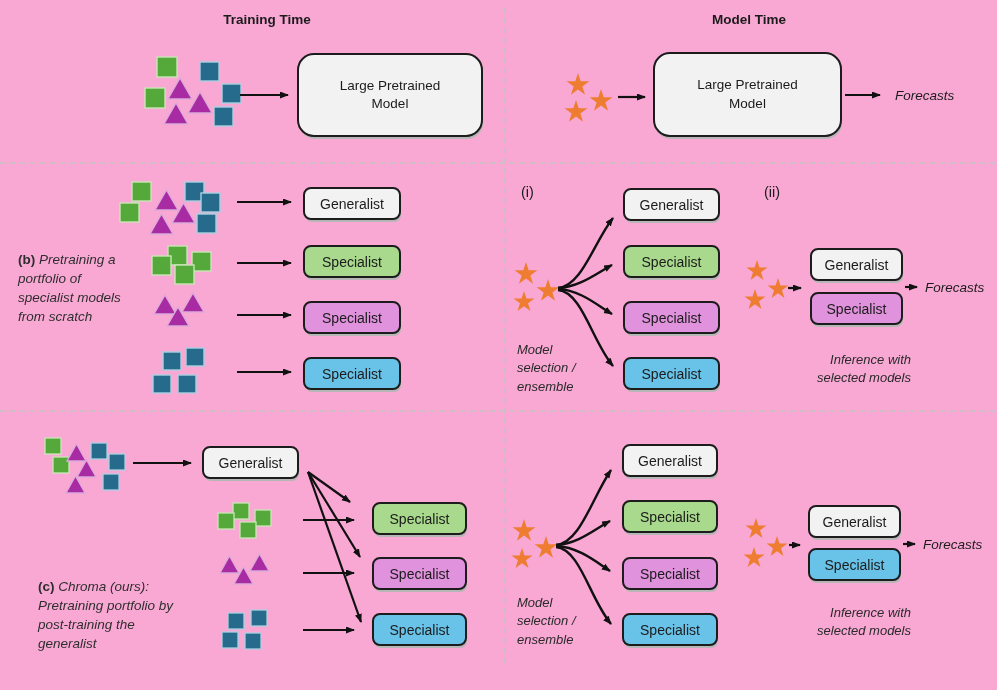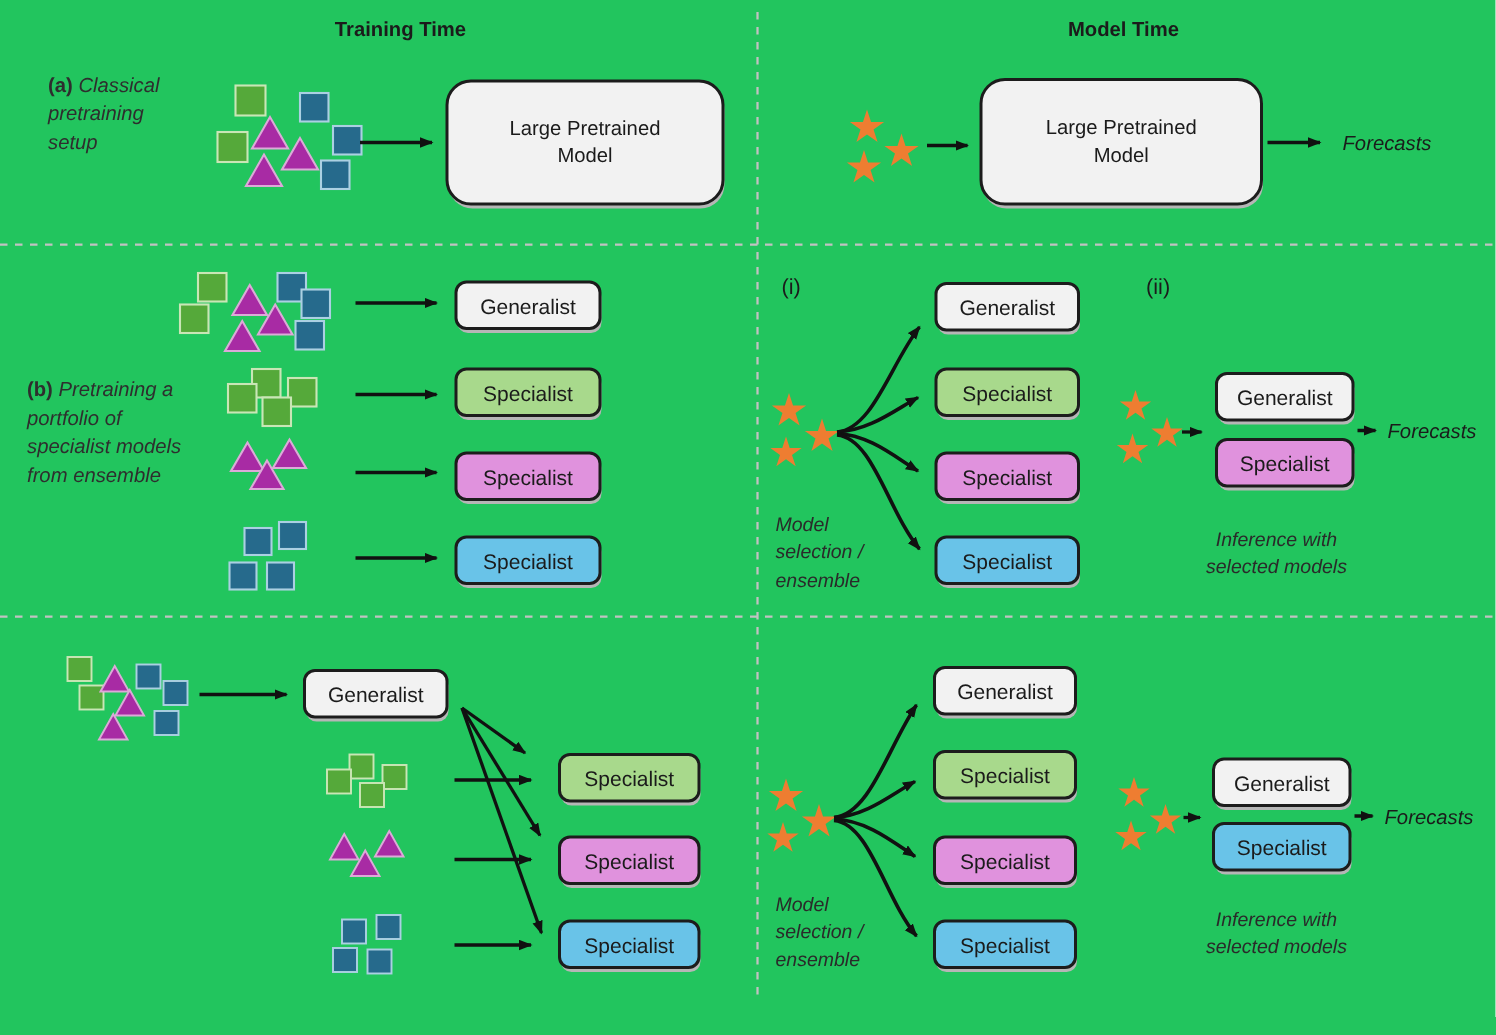--- a/index.html
+++ b/index.html
@@ -1,38 +1,38 @@
 <!DOCTYPE html>
 <html style="--green: #55a93a; --green-edge: #c9e6b6; --purple: #a82ba4; --purple-edge: #dcaad8; --teal: #266a8c; --teal-edge: #abd0e2; --orange: #ee7d31; --box-gray: #f2f2f2; --box-green: #a8d98c; --box-pink: #e092dd; --box-blue: #69c3e8; --border: #1c1c1c; --arrow: #111111; --dash: #c2c2c2; --shadow: #b6b6b6;"><head>
 <meta charset="utf-8">
 <style>
   html,body{margin:0;padding:0;background:#ffffff;}
   .canvas{
-    position:relative;width:997px;height:690px;background:#22c55e;overflow:hidden;
+    position:relative;width:997px;height:690px;background:#f9a8d4;overflow:hidden;
     font-family:"Liberation Sans","DejaVu Sans",sans-serif;color:#222;
   }
   .layer{position:absolute;left:0;top:0;}
   .box{
     position:absolute;display:flex;align-items:center;justify-content:center;
     box-sizing:border-box;border:2px solid var(--border,#1c1c1c);border-radius:8px;
     background:#fff;font-size:14px;color:#1b1b1b;
     box-shadow:1px 3px 0 -1px var(--shadow,#b6b6b6);
   }
   .box-lg{border-radius:17px;border-width:2.5px;font-size:13.5px;line-height:1.35;text-align:center;}
   .box-gray{background:var(--box-gray,#f2f2f2);}
   .box-green{background:var(--box-green,#a8d98c);}
   .box-pink{background:var(--box-pink,#e092dd);}
   .box-blue{background:var(--box-blue,#69c3e8);}
   .lpm-text{width:122px;text-align:center;}
   .hdr{position:absolute;font-weight:bold;font-size:13.5px;text-align:center;color:#1b1b1b;}
   .caption{position:absolute;font-size:13.5px;line-height:1.42;color:#2e2e2e;}
   .caption b{font-style:normal;}
   .caption .it{font-style:italic;}
   .note{position:absolute;font-size:13px;line-height:1.42;font-style:italic;color:#2a2a2a;}
-  .note.center{text-align:center;}
+  .note.center{text-align:right;}
   .marker{position:absolute;font-size:14.5px;color:#1b1b1b;}
   .plain{position:absolute;font-size:13.5px;color:#1b1b1b;font-style:italic;}
 </style>
 </head>
 <body>
 
 <div class="canvas">
 
   <svg class="layer" width="997" height="690" viewBox="0 0 997 690">
     <defs>
@@ -172,22 +172,22 @@
       <path d="M556,545 C580,543 592,498 611,470" marker-end="url(#ah)"></path>
       <path d="M556,545 C578,544 595,529 610,521" marker-end="url(#ah)"></path>
       <path d="M556,546 C578,547 595,561 610,571" marker-end="url(#ah)"></path>
       <path d="M556,547 C580,549 590,599 611,624" marker-end="url(#ah)"></path>
     </g>
   </svg>
 
   <div class="hdr" style="left:212px;top:12px;width:110px">Training Time</div>
   <div class="hdr" style="left:699px;top:12px;width:100px">Model Time</div>
 
-  <div class="caption" style="left:32px;top:47px;width:98px"><b>(a)</b> <span class="it">Classical pretraining setup</span></div>
-  <div class="caption" style="left:18px;top:250px;width:104px"><b>(b)</b> <span class="it">Pretraining a portfolio of specialist models from ensemble</span></div>
+  <div class="caption" style="left:18px;top:250px;width:104px"><b>(b)</b> <span class="it">Pretraining a portfolio of specialist models from scratch</span></div>
+  <div class="caption" style="left:38px;top:577px;width:142px"><b>(c)</b> <span class="it">Chroma (ours): Pretraining portfolio by post-training the generalist</span></div>
 
   <div class="box box-lg box-gray" style="left:297px;top:53px;width:186px;height:84px">
       <span class="lpm-text">Large Pretrained Model</span>
     </div>
   <div class="box box-lg box-gray" style="left:653px;top:52px;width:189px;height:85px">
       <span class="lpm-text">Large Pretrained Model</span>
     </div>
   <div class="plain" style="left:895px;top:88px">Forecasts</div>
 
   <div class="box box-gray" style="left:303px;top:187px;width:98px;height:33px">

